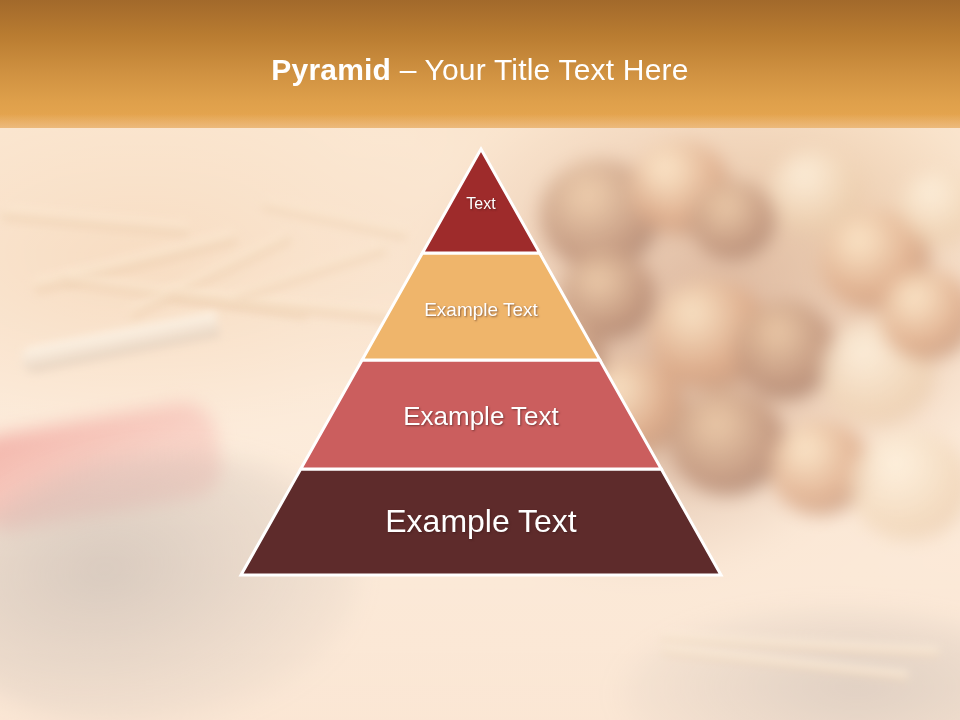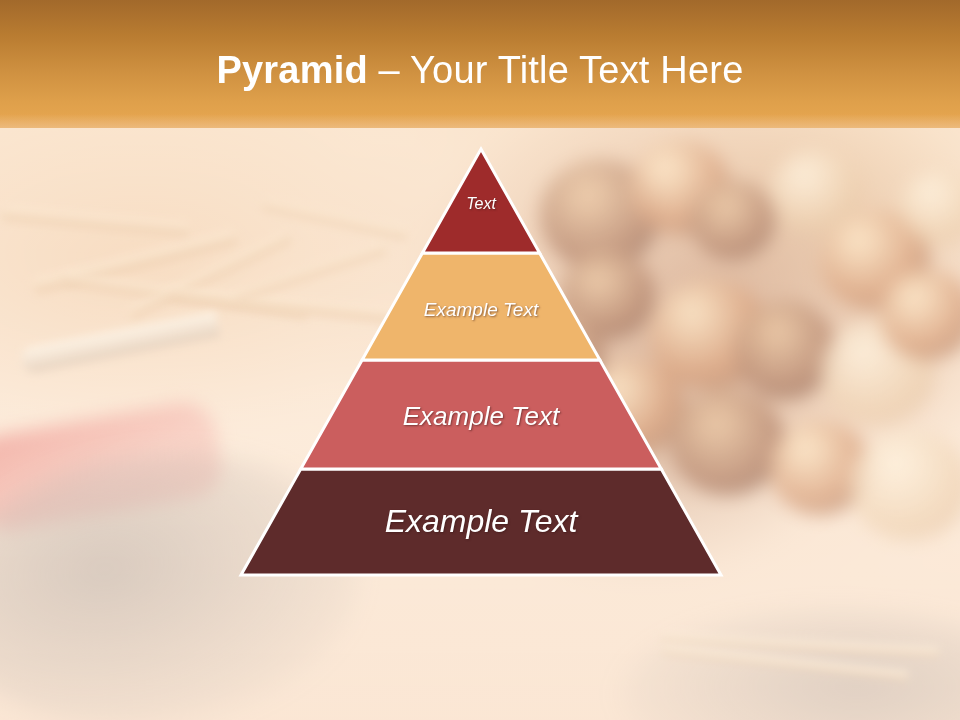--- a/index.html
+++ b/index.html
@@ -129,21 +129,21 @@
     width: 960px;
     height: 14px;
     background: linear-gradient(180deg, rgba(232,168,81,0) 0%, rgba(240,200,160,0.55) 100%);
   }
   .title {
     position: absolute;
     left: 0; top: 52px;
     width: 960px;
     text-align: center;
     color: #FFFFFF;
-    font-size: 38px;
+    font-size: 30px;
     line-height: 36px;
     letter-spacing: 0.2px;
     white-space: nowrap;
   }
   .title .bold { font-weight: bold; }
   .title .light { font-weight: normal; }
 
   
   .pyramid {
     position: absolute;
@@ -154,21 +154,20 @@
   }
   .pyramid svg { display: block; }
 
   .tier-label {
     position: absolute;
     text-align: center;
     color: #FFFFFF;
     white-space: nowrap;
     text-shadow: 1px 1px 2px rgba(60,25,25,0.55);
     transform: translate(-50%, -50%);
-    font-style: italic;
   }
   .lbl-1 { font-size: 16px; }
   .lbl-2 { font-size: 19px; }
   .lbl-3 { font-size: 26px; }
   .lbl-4 { font-size: 32px; }
 </style>
 </head>
 <body>
 
 <div id="slide">

